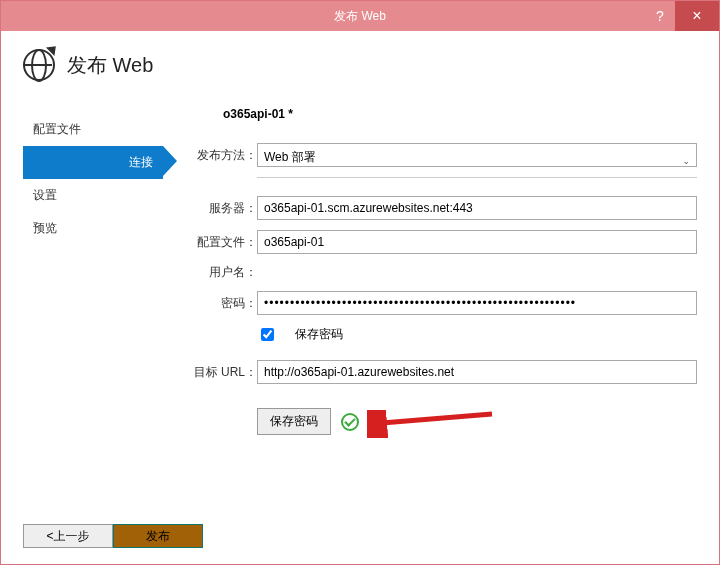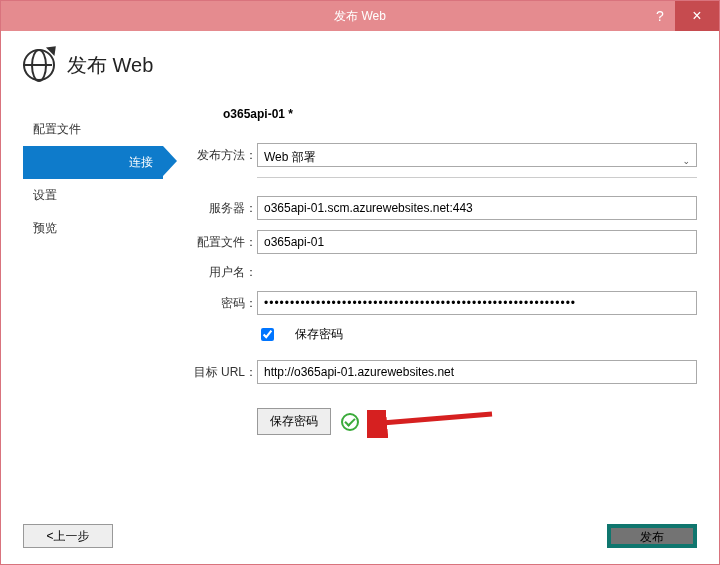--- a/index.html
+++ b/index.html
@@ -220,35 +220,35 @@
     transform: rotate(45deg);
   }
   .red-arrow {
     position: absolute;
     left: 110px;
     top: 2px;
   }
   
   .footer {
     display: flex;
-    justify-content: space-between;
+    justify-content: flex-start;
     gap: 0;
     padding: 12px 22px 16px 22px;
   }
   .footer button {
     width: 90px;
     height: 24px;
     border: 1px solid #999;
     background: #eee;
     font-family: inherit;
     font-size: 12px;
   }
   .footer button.primary {
-    border: 4px solid #0f766e;
-    background: #737373;
+    border: 1px solid #0f766e;
+    background: #a16207;
     font-family: Liberation Serif, serif;
   }
 </style>
 </head>
 <body>
 
 <div class="window">
 
   <div class="titlebar">
     <span class="title">发布 Web</span>

